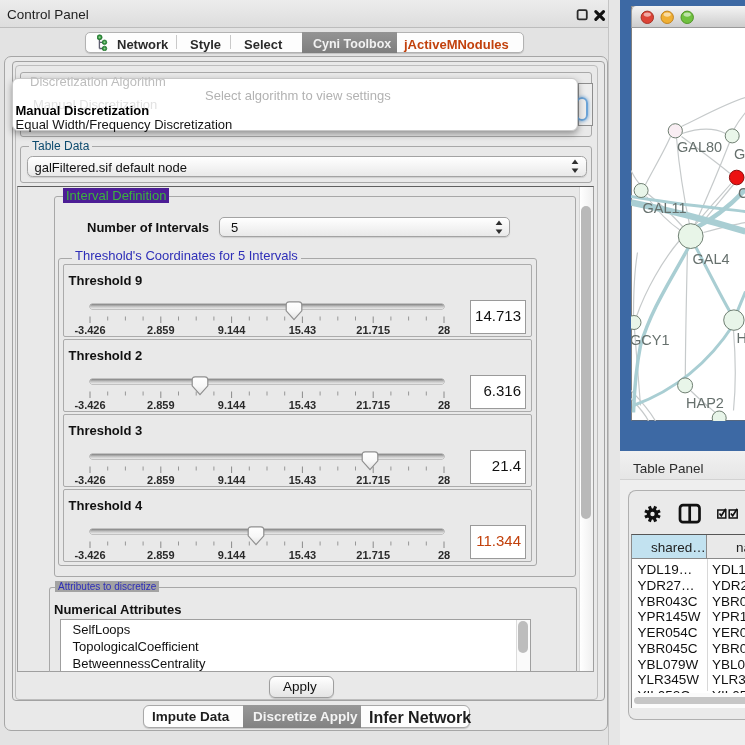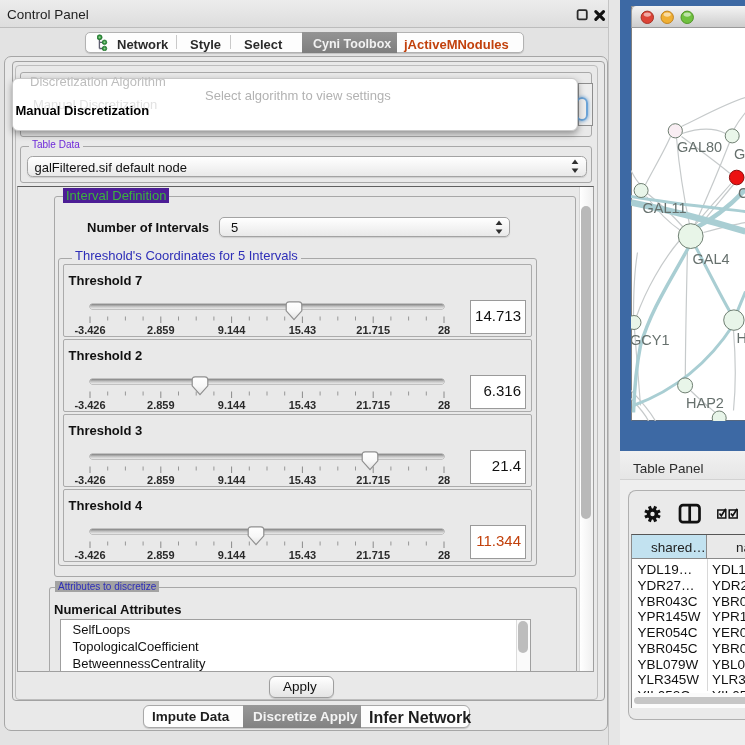--- a/index.html
+++ b/index.html
@@ -55,21 +55,21 @@
        border:1px solid #bdbdbd;border-radius:4px;"></div>
 
   <div class="abs etch" style="left:20px;top:72px;width:572px;height:65px;"></div>
 
   <div class="abs" style="left:578px;top:83px;width:15px;height:43px;background:#ededed;
        border:1px solid #8d8d8d;"></div>
   <div class="abs" style="left:576px;top:97px;width:12px;height:24px;border:2.5px solid #6ba3d6;
        border-radius:6px;box-shadow:0 0 3px 1px rgba(110,165,215,0.65);"></div>
 
   <div class="abs etch" style="left:20px;top:146px;width:572px;height:36.5px;"></div>
-  <div class="lbl" style="left:29px;top:139px;font-size:10px;color:#6d28d9;background:#e9e9e9;padding:0 3px;">Table Data</div>
+  <div class="lbl" style="left:29px;top:139px;font-size:12px;color:#0c4a6e;background:#e9e9e9;padding:0 3px;">Table Data</div>
 
   <div class="abs" style="left:26.5px;top:155.5px;width:560.5px;height:21.5px;border:1px solid #a3a3a3;
        border-radius:5.5px;background:linear-gradient(#ffffff,#f2f2f2 60%,#e9e9e9);box-shadow:0 1px 1px rgba(0,0,0,0.12);"></div>
   <div class="lbl" style="left:34.5px;top:159.5px;font-size:13px;color:#111;">galFiltered.sif default node</div>
   <svg class="abs" style="left:568px;top:158px;" width="14" height="17" viewBox="0 0 14 17">
     <path d="M7 1.5 L10.4 6 L3.6 6 Z" fill="#2e2e2e"></path>
     <path d="M7 15 L10.4 10.5 L3.6 10.5 Z" fill="#2e2e2e"></path>
   </svg>
 
   <div class="abs" style="left:16.5px;top:186px;width:577px;height:486px;background:#e9e9e9;
@@ -88,21 +88,21 @@
   <div class="lbl" style="left:231px;top:219.5px;font-size:13px;color:#111;">5</div>
   <svg class="abs" style="left:492px;top:218.5px;" width="14" height="17" viewBox="0 0 14 17">
     <path d="M7 1.5 L10.4 6 L3.6 6 Z" fill="#2e2e2e"></path>
     <path d="M7 15 L10.4 10.5 L3.6 10.5 Z" fill="#2e2e2e"></path>
   </svg>
 
   <div class="abs etch" style="left:58px;top:258px;width:478.5px;height:308px;"></div>
   <div class="lbl" style="left:72px;top:247.5px;font-size:13px;color:#2e2eb8;background:#e9e9e9;padding:0 3px;">Threshold's Coordinates for 5 Intervals</div>
 
   <div class="abs" style="left:62.5px;top:264px;width:469.5px;height:72.5px;border:1px solid #ababab;border-radius:2px;"></div>
-<div class="lbl" style="left:68.5px;top:273px;font-size:13px;font-weight:bold;color:#111;">Threshold 7</div>
+<div class="lbl" style="left:68.5px;top:273px;font-size:13px;font-weight:bold;color:#111;">Threshold 9</div>
 <div class="abs" style="left:90.0px;top:304px;width:354.0px;height:5px;border-radius:3px;background:linear-gradient(#838383,#c9c9c9 55%,#e9e9e9);box-shadow:0 0 0 0.5px #9a9a9a;"></div>
 <svg class="abs" style="left:87.0px;top:316px;" width="360" height="8" viewBox="0 0 360 8">
       <line x1="3.0" y1="0.5" x2="3.0" y2="7" stroke="#8a8a8a" stroke-width="1"></line>
       <line x1="73.8" y1="0.5" x2="73.8" y2="7" stroke="#8a8a8a" stroke-width="1"></line>
       <line x1="144.6" y1="0.5" x2="144.6" y2="7" stroke="#8a8a8a" stroke-width="1"></line>
       <line x1="215.4" y1="0.5" x2="215.4" y2="7" stroke="#8a8a8a" stroke-width="1"></line>
       <line x1="286.2" y1="0.5" x2="286.2" y2="7" stroke="#8a8a8a" stroke-width="1"></line>
       <line x1="357.0" y1="0.5" x2="357.0" y2="7" stroke="#8a8a8a" stroke-width="1"></line>
       <line x1="20.7" y1="0.5" x2="20.7" y2="4.5" stroke="#979797" stroke-width="1"></line>
       <line x1="38.4" y1="0.5" x2="38.4" y2="4.5" stroke="#979797" stroke-width="1"></line>
@@ -424,16 +424,17 @@
 <div class="lbl" style="left:712px;top:687.9px;font-size:13.5px;color:#111;">YIL052C</div>
 
   <div class="abs" style="left:632px;top:693px;width:113px;height:14.5px;background:#fbfbfb;"></div>
   <div class="abs" style="left:634px;top:697px;width:111px;height:7px;background:#c6c6c6;border-radius:4px 0 0 4px;"></div>
 
   <div class="abs" style="left:11.5px;top:78px;width:566px;height:52.5px;background:#ffffff;
        border:1px solid #c8c8c8;border-radius:6px;box-shadow:0 3px 7px rgba(0,0,0,0.38);"></div>
   <div class="lbl" style="left:205px;top:87.5px;font-size:13px;color:#b2b2b2;">Select algorithm to view settings</div>
   <div class="lbl" style="left:33px;top:97px;font-size:13px;color:#e2e2e2;">Manual Discretization</div>
   <div class="lbl" style="left:15.5px;top:102.5px;font-size:13px;font-weight:bold;color:#000;">Manual Discretization</div>
+  <div class="lbl" style="left:15.5px;top:117px;font-size:13px;color:#151515;">Equal Width/Frequency Discretization</div>
 
   <div class="lbl" style="left:30px;top:73.5px;font-size:13px;color:#bdbdbd;">Discretization Algorithm</div>
 
 </div>
 
 </body></html>

